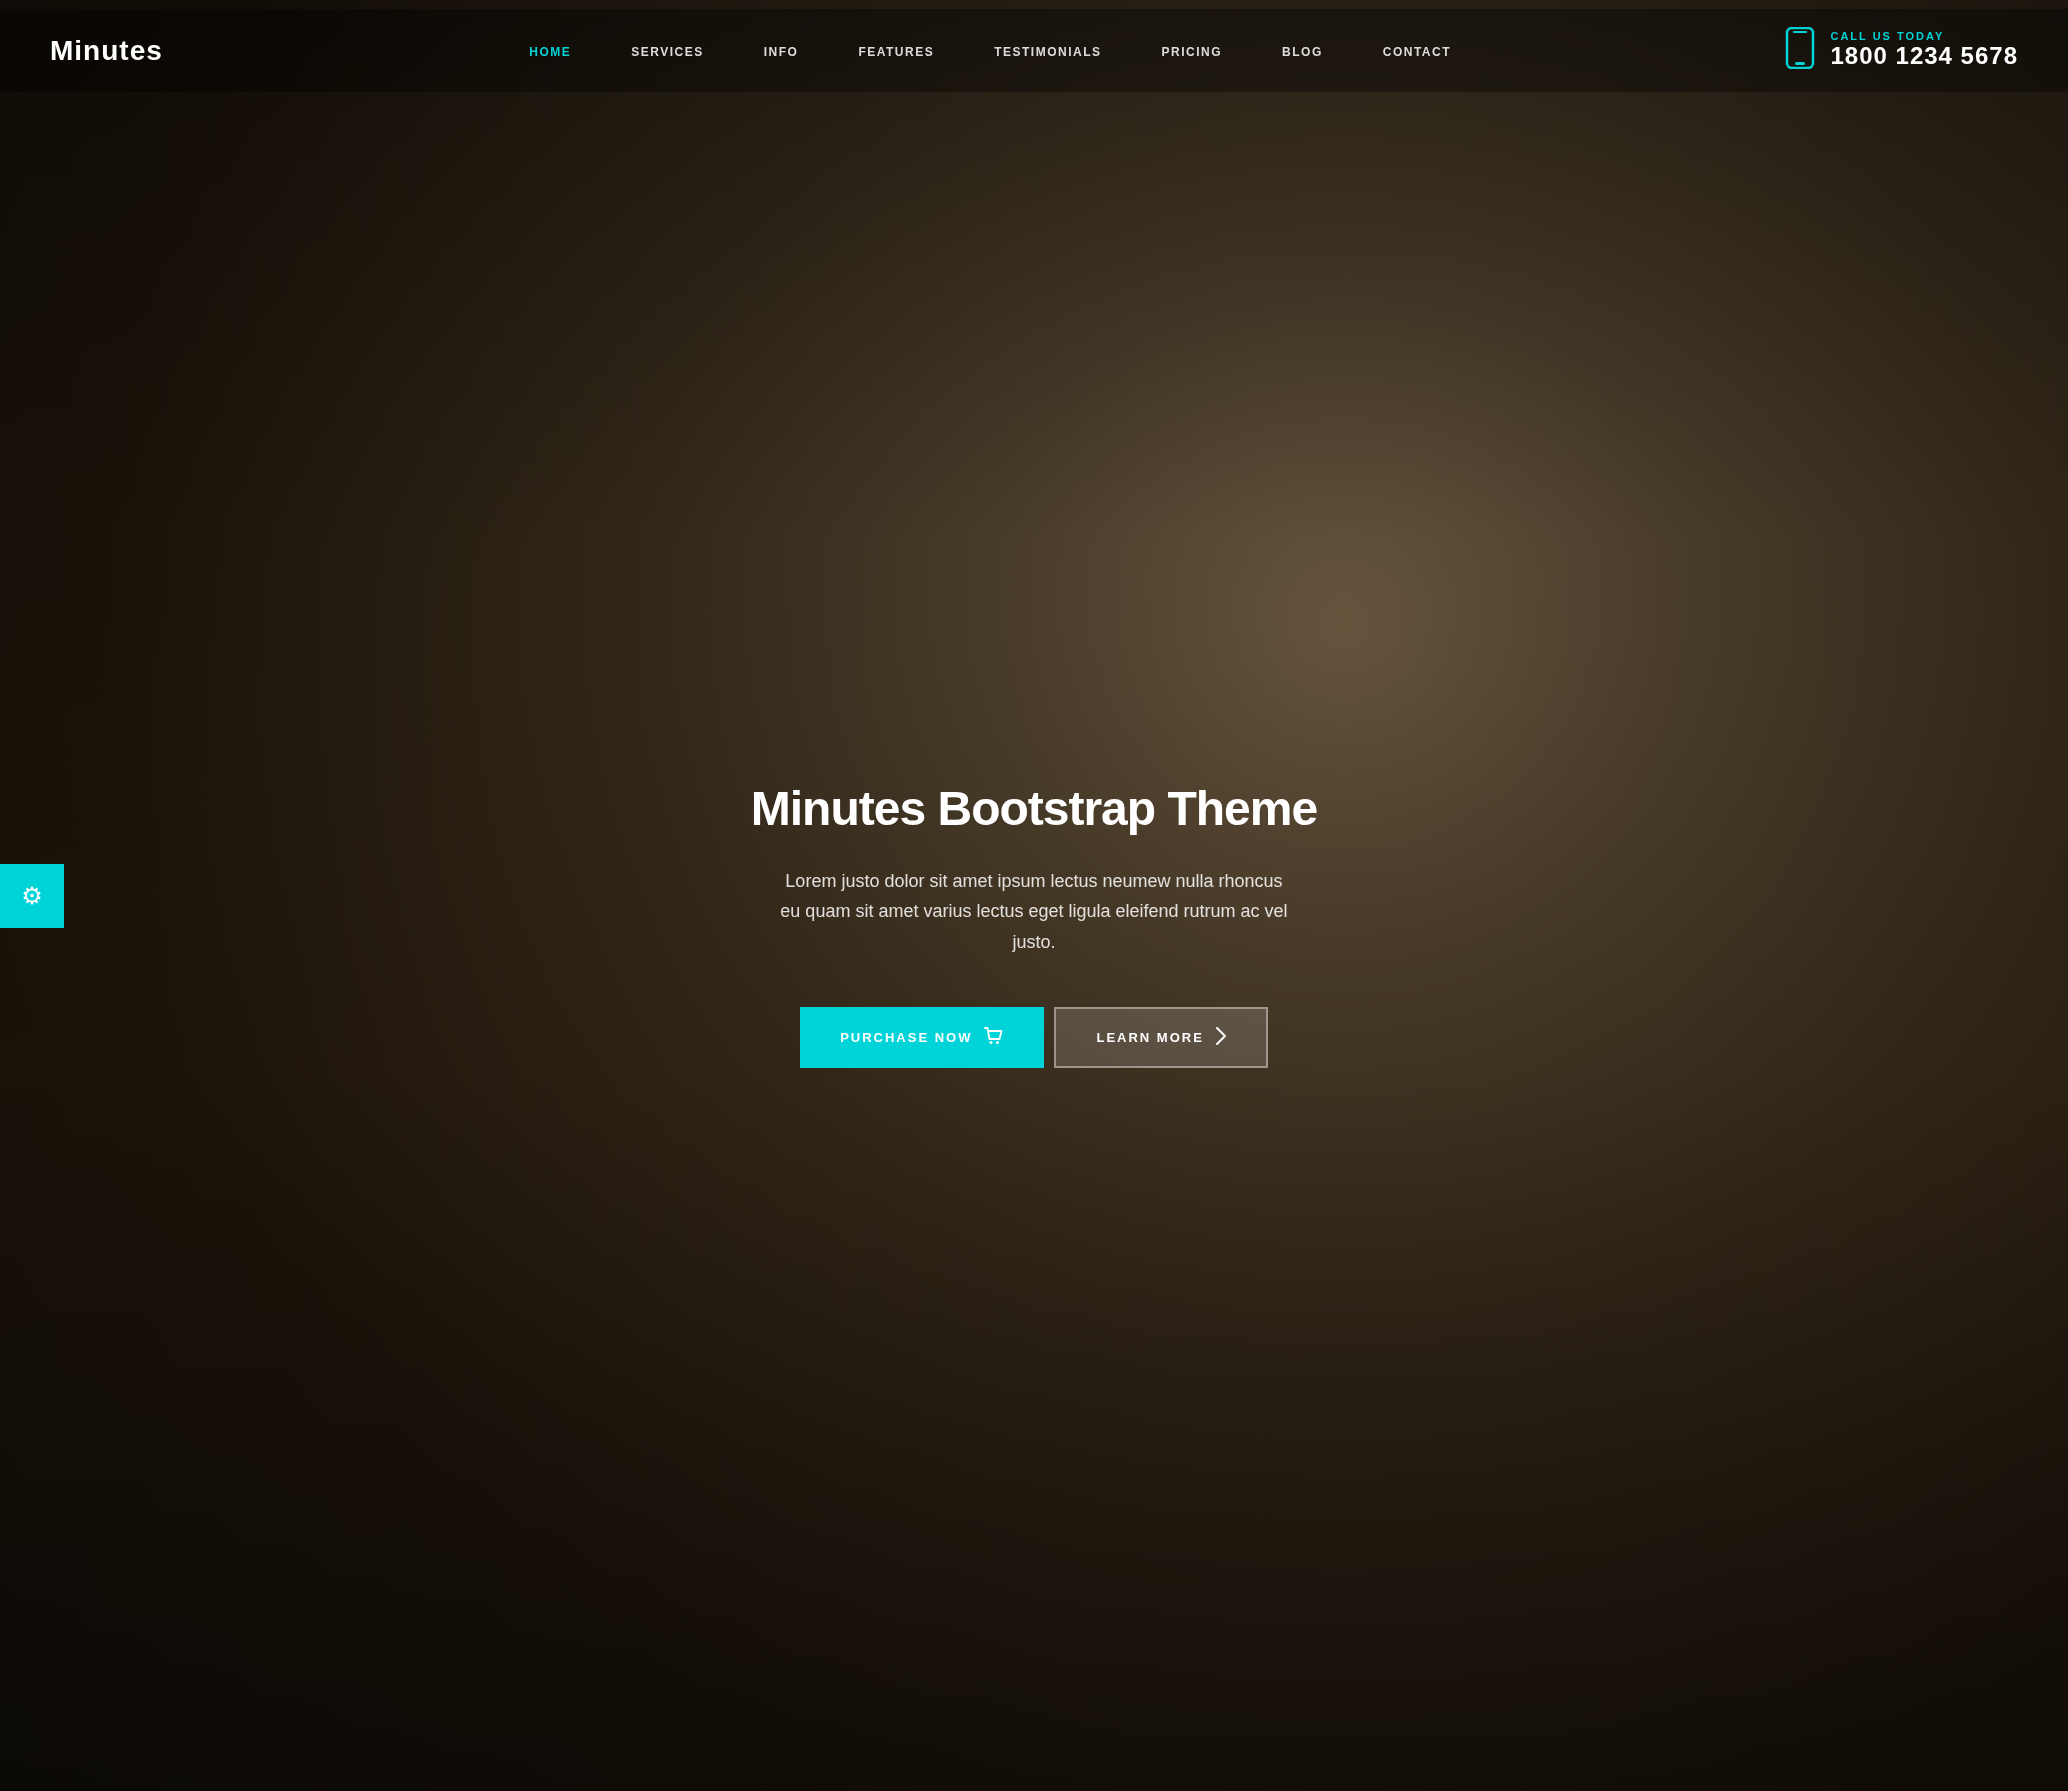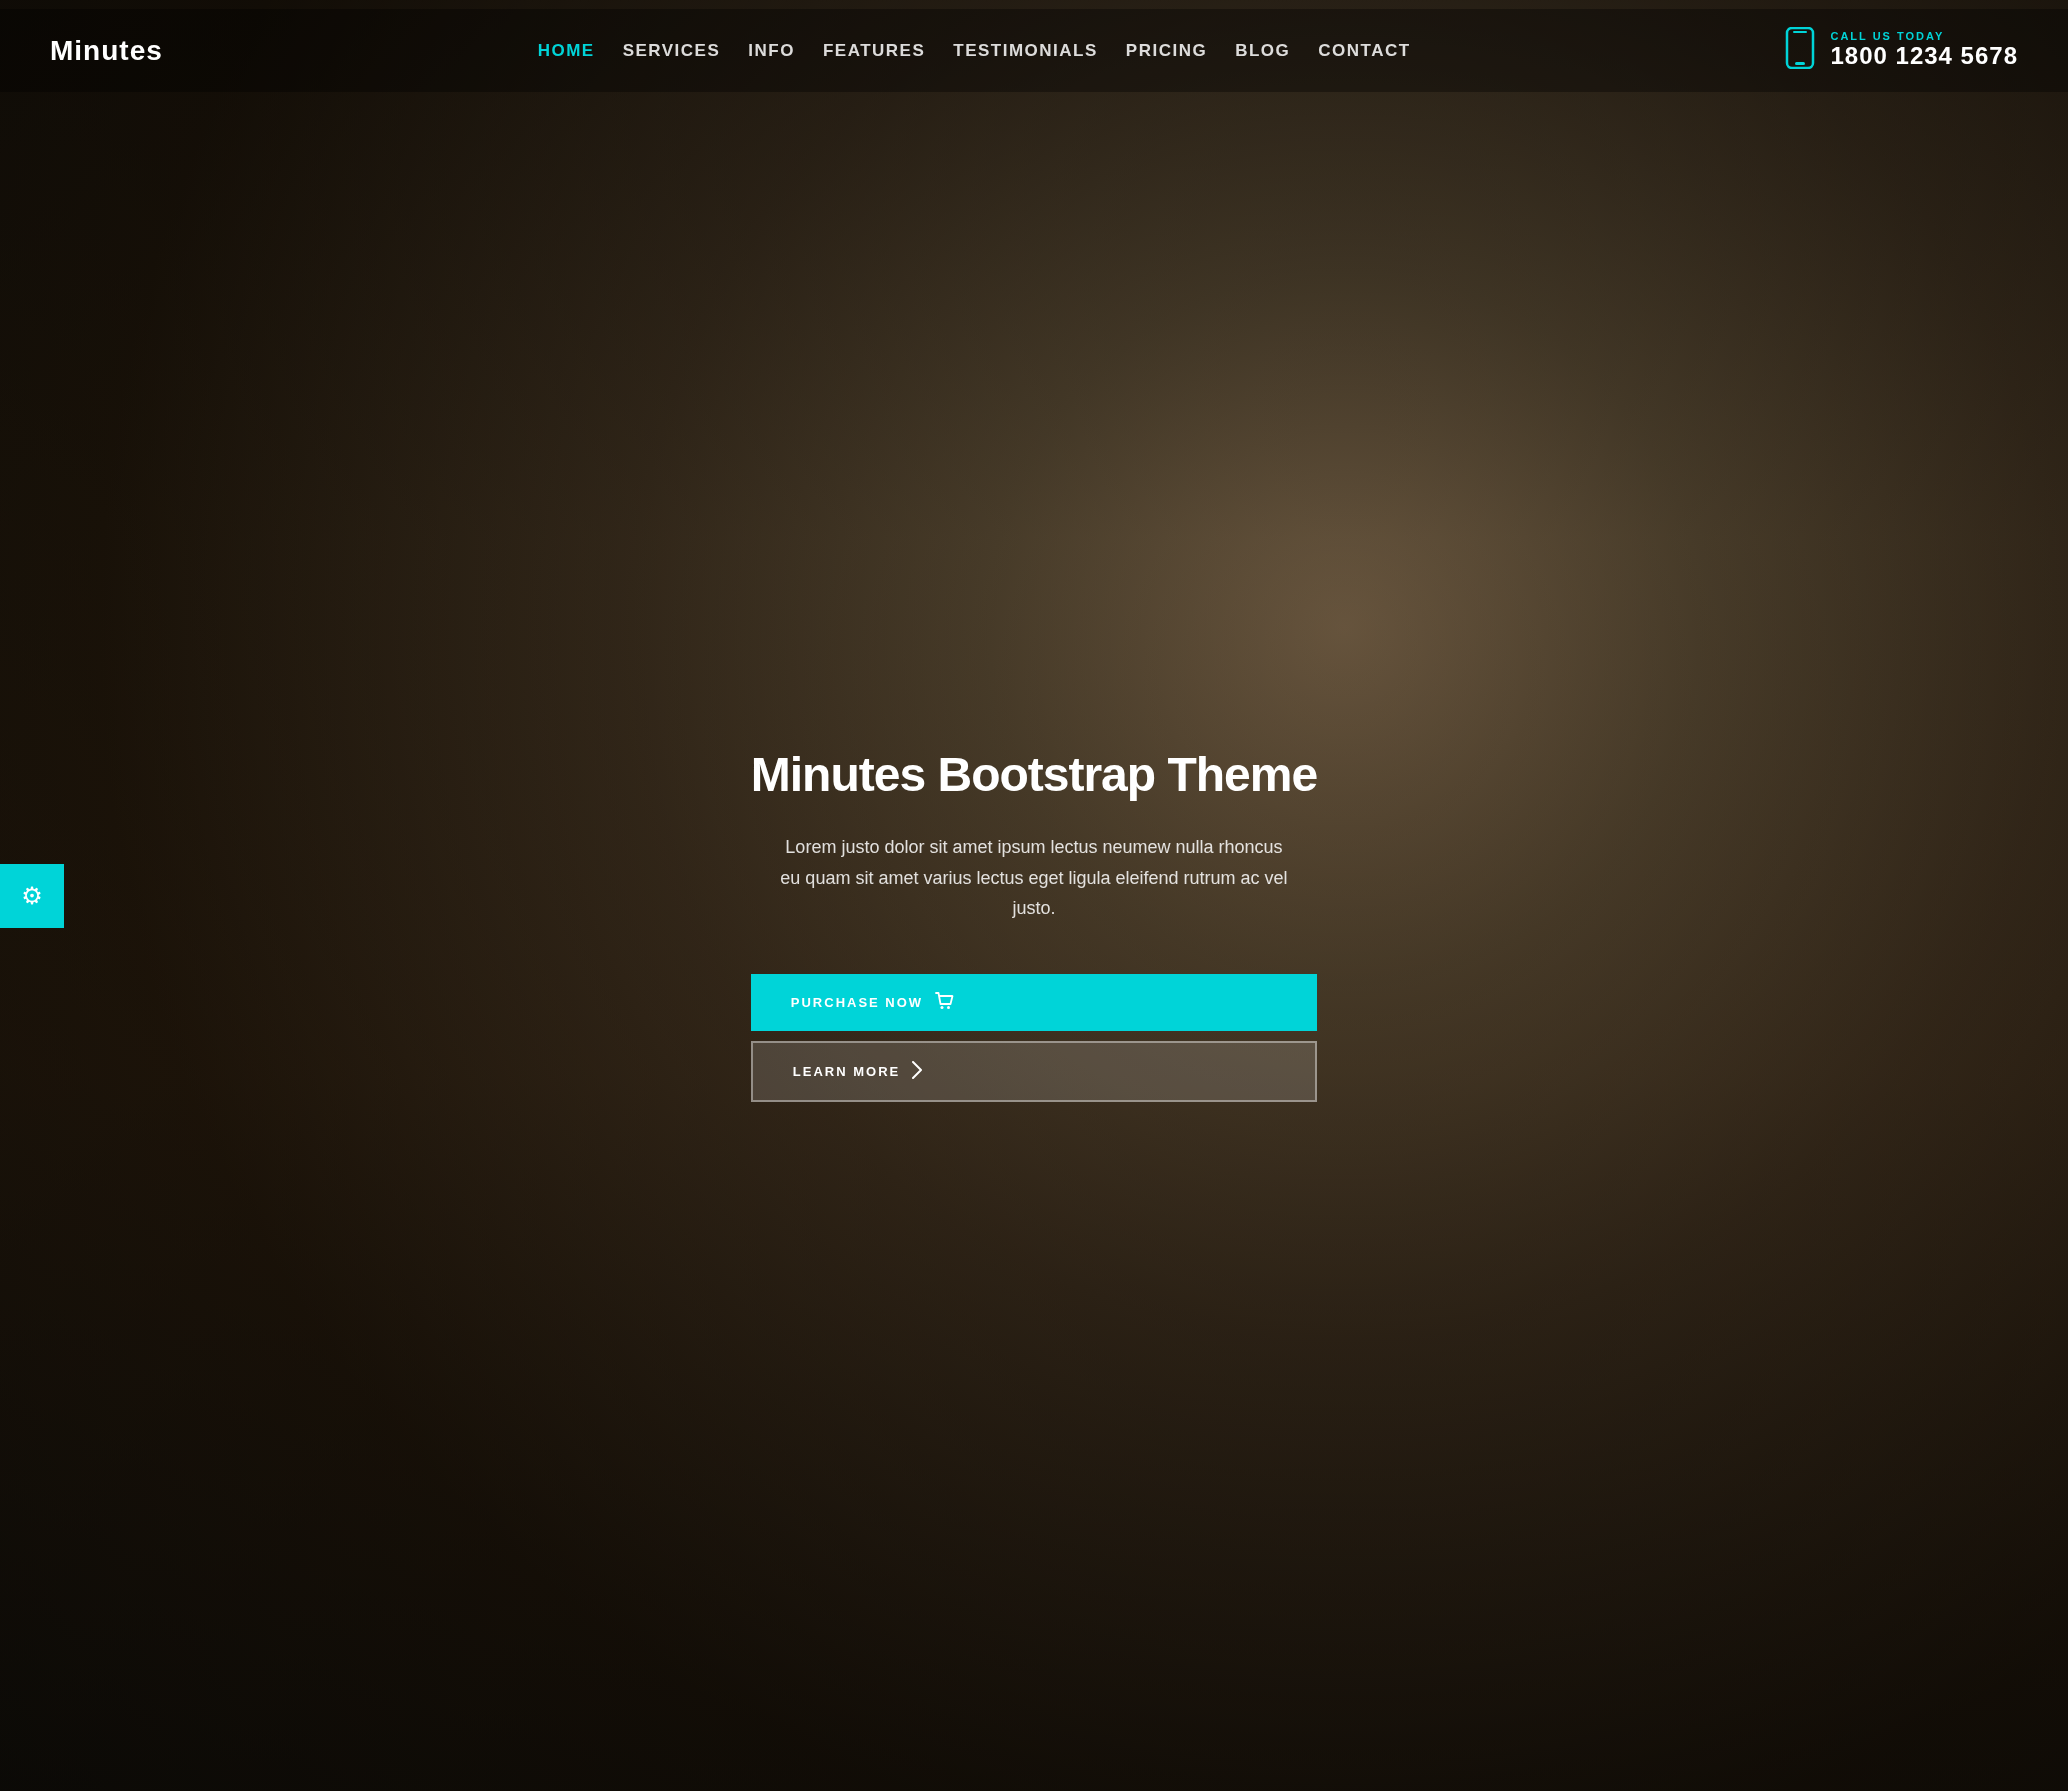--- a/index.html
+++ b/index.html
@@ -39,26 +39,27 @@
     .nav {
       display: flex;
       align-items: center;
       gap: 28px;
       list-style: none;
     }
 
     .nav a {
       color: #ffffff;
       text-decoration: none;
-      font-size: 17px;
+      font-size: 12px;
       font-weight: 600;
       letter-spacing: 1.5px;
       text-transform: uppercase;
       opacity: 0.85;
       transition: color 0.2s;
+      margin-left: 32px;
     }
 
     .nav a.active,
     .nav a:hover {
       color: #00d4d8;
       opacity: 1;
     }
 
     .contact-info {
       display: flex;
@@ -128,21 +129,20 @@
       max-width: 520px;
       margin-left: auto;
       margin-right: auto;
     }
 
     .hero-buttons {
       display: flex;
       gap: 10px;
       justify-content: center;
       flex-wrap: wrap;
-      flex-direction: column;
     }
 
     .btn-purchase {
       background: #00d4d8;
       color: #ffffff;
       border: none;
       padding: 18px 40px;
       font-size: 13px;
       font-weight: 700;
       letter-spacing: 2px;

